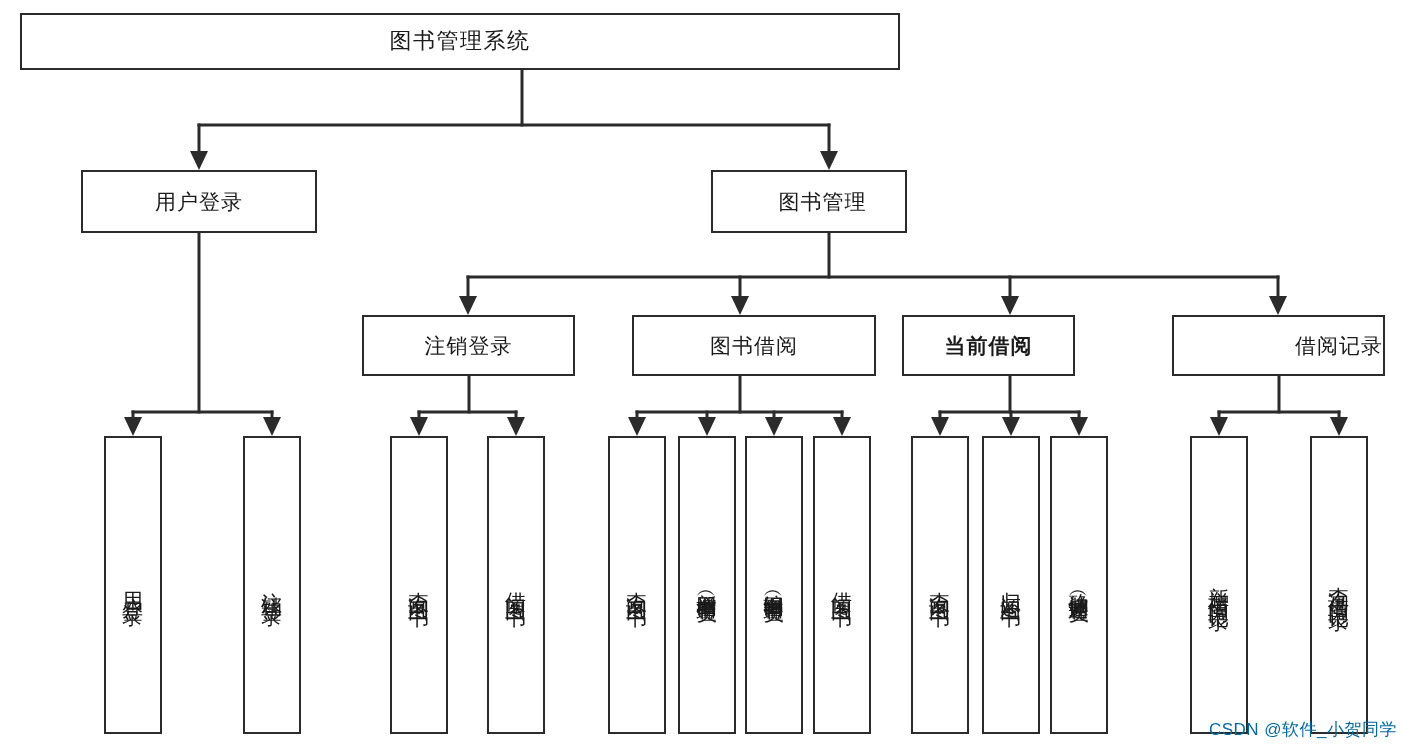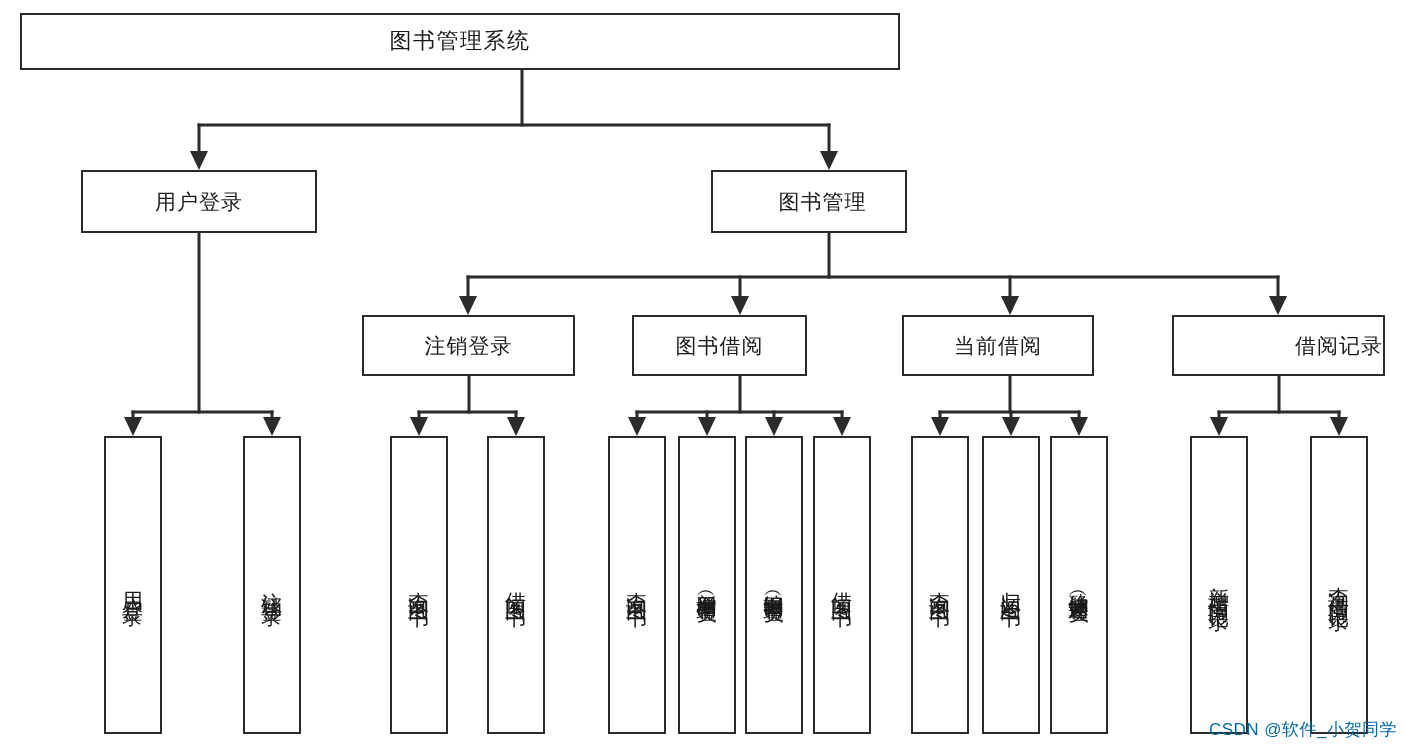--- a/index.html
+++ b/index.html
@@ -140,24 +140,24 @@
   <div class="node horiz" style="left: 81px; top: 170px; width: 236px; height: 63px; border-color: rgb(43, 43, 43); background: rgb(255, 255, 255);">
     <span class="lbl">用户登录</span>
   </div>
   <div class="node horiz" style="left: 711px; top: 170px; width: 196px; height: 63px; border-color: rgb(43, 43, 43); background: rgb(255, 255, 255); padding-left: 27px;">
     <span class="lbl">图书管理</span>
   </div>
 
   <div class="node horiz" style="left: 362px; top: 315px; width: 213px; height: 61px; border-color: rgb(43, 43, 43); background: rgb(255, 255, 255);">
     <span class="lbl">注销登录</span>
   </div>
-  <div class="node horiz" style="left: 632px; top: 315px; width: 175px; height: 61px; border-color: rgb(43, 43, 43); background: rgb(255, 255, 255);">
+  <div class="node horiz" style="left: 632px; top: 315px; width: 244px; height: 61px; border-color: rgb(43, 43, 43); background: rgb(255, 255, 255);">
     <span class="lbl">图书借阅</span>
   </div>
-  <div class="node horiz" style="left: 902px; top: 315px; width: 192px; height: 61px; border-color: rgb(43, 43, 43); background: rgb(255, 255, 255);">
+  <div class="node horiz" style="left: 902px; top: 315px; width: 173px; height: 61px; border-color: rgb(43, 43, 43); background: rgb(255, 255, 255); font-weight: bold;">
     <span class="lbl">当前借阅</span>
   </div>
   <div class="node horiz" style="left: 1172px; top: 315px; width: 213px; height: 61px; border-color: rgb(43, 43, 43); background: rgb(255, 255, 255); justify-content: flex-end;">
     <span class="lbl">借阅记录</span>
   </div>
 
   <div class="node vert" style="left: 104px; top: 436px; width: 58px; height: 298px; border-color: rgb(43, 43, 43); background: rgb(255, 255, 255);">
     <span class="lbl">用户登录</span>
   </div>
   <div class="node vert" style="left: 243px; top: 436px; width: 58px; height: 298px; border-color: rgb(43, 43, 43); background: rgb(255, 255, 255);">

